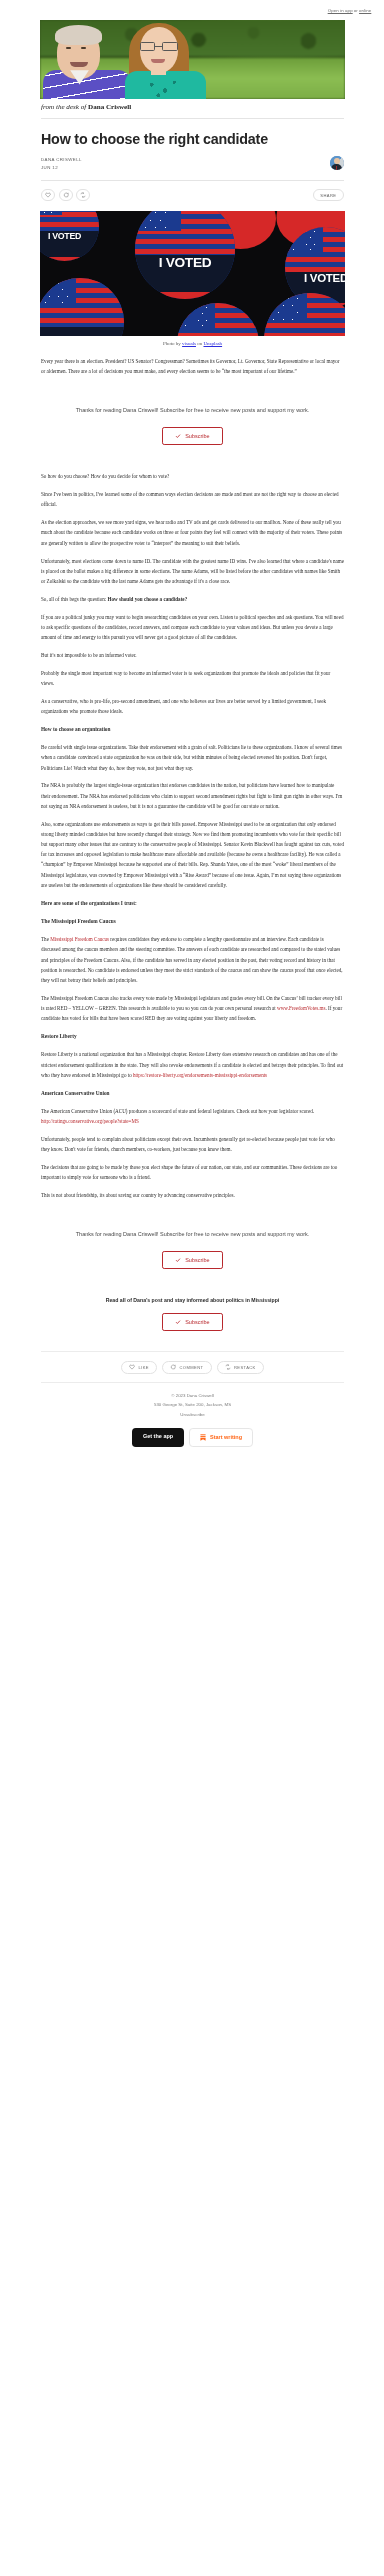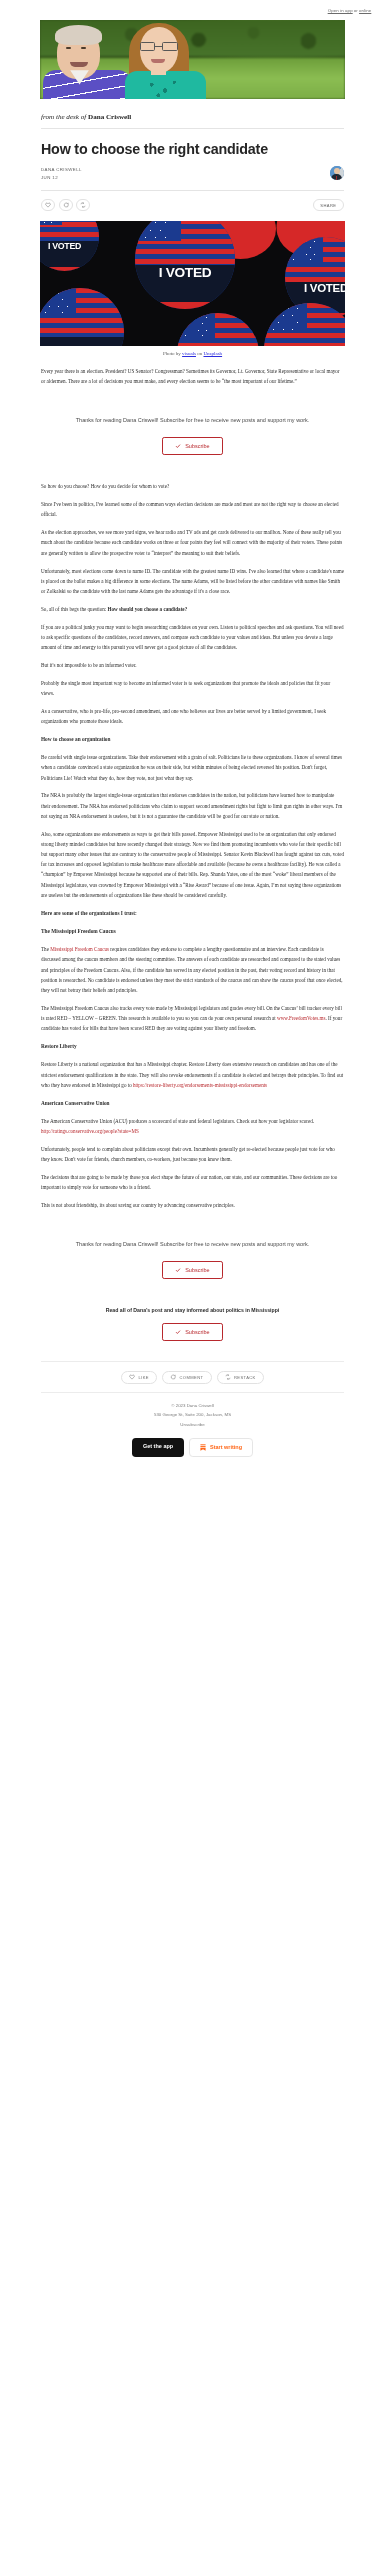--- a/index.html
+++ b/index.html
@@ -87,21 +87,21 @@
     background:
       radial-gradient(circle 3.3px at 20% 40%, #12796b 0 60%, transparent 61%),
       radial-gradient(circle 3.8px at 55% 65%, #12796b 0 60%, transparent 61%),
       radial-gradient(circle 2.7px at 80% 30%, #12796b 0 60%, transparent 61%),
       radial-gradient(circle 3.3px at 38% 85%, #12796b 0 60%, transparent 61%);
     opacity:.85; }
   .fig-woman .neck { position:absolute; left:29px; bottom:24px; width:15.4px; height:12px;
     background:#f0cdb0; }
 
   
-  .pub { padding:4px 41px 0 41px;margin-top:10px; }
+  .pub { padding:4px 41px 0 41px; }
   .pub-name {
     font-family:"Liberation Serif", serif;
     font-size:7.1px; color:#1c1c1c;
   }
   .pub-name .desk { font-style:italic; font-weight:400; }
   .pub-name .who { font-weight:700; }
 
   hr.rule { border:0; border-top:0.5px solid #e4e4e4; margin:7.7px 41px; }
 
   

